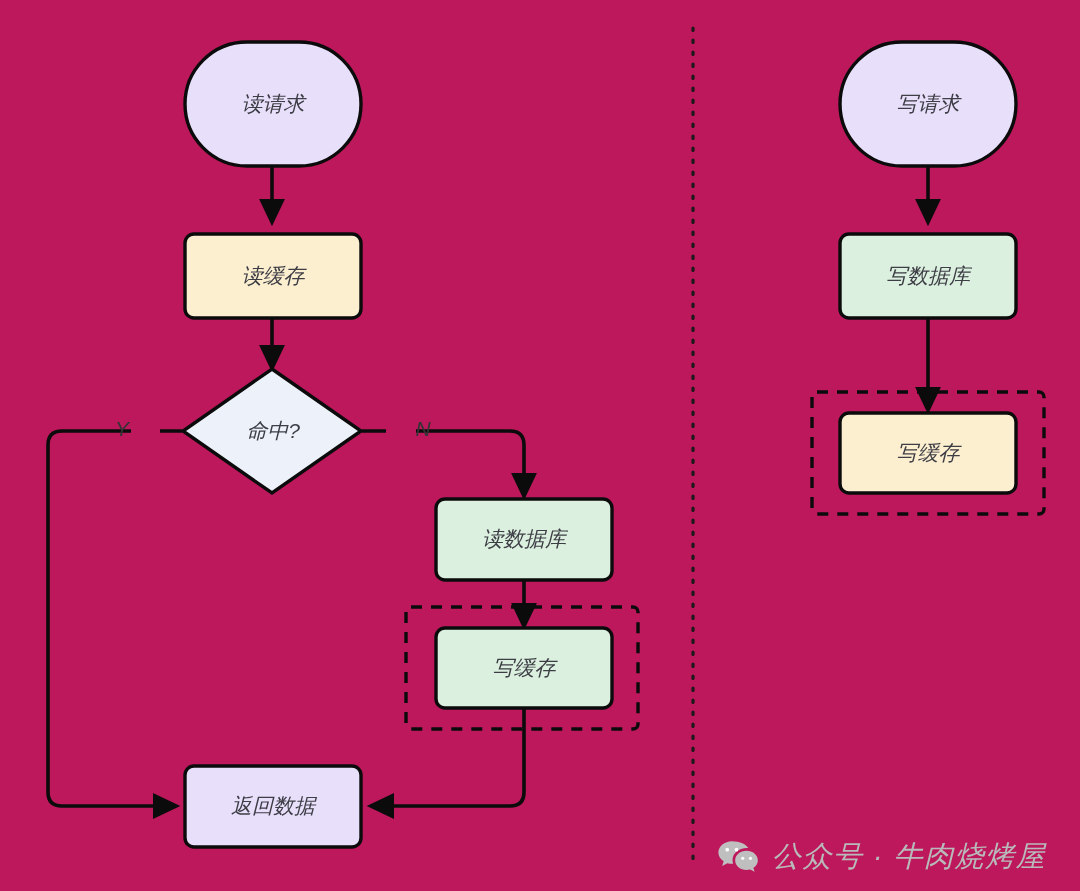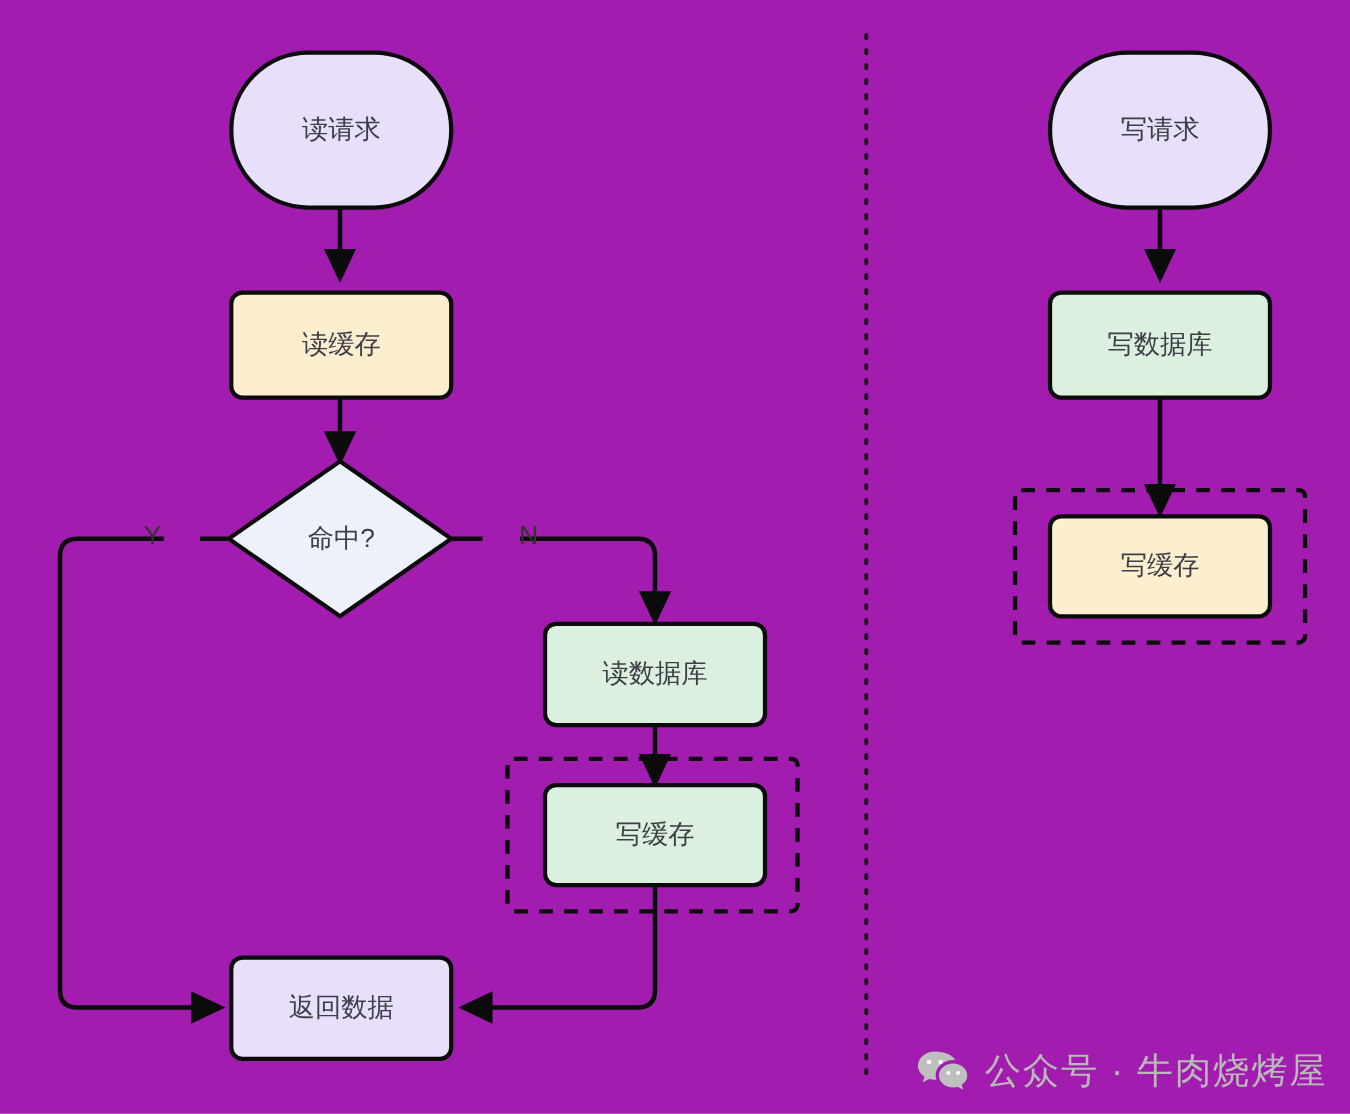--- a/index.html
+++ b/index.html
@@ -10,21 +10,22 @@
   body {
     width: 1080px;
     height: 891px;
     font-family: "Liberation Sans", "DejaVu Sans", sans-serif;
     overflow: hidden;
   }
   #diagram-root {
     position: relative;
     width: 1080px;
     height: 891px;
-    background: #a21caf;
+    background: #be185d;
+    font-style: italic;
   }
   svg.flow {
     position: absolute;
     top: 0;
     left: 0;
     width: 1080px;
     height: 891px;
     display: block;
   }
   text.node-label {
@@ -61,21 +62,21 @@
   }
   .divider-line {
     fill: none;
     stroke: #1a1a1a;
     stroke-width: 3.2;
     stroke-dasharray: 2.5 9.5;
     stroke-linecap: round;
   }
   .watermark {
     position: absolute;
-    right: 18px;
+    right: 34px;
     bottom: 14px;
     display: flex;
     align-items: center;
     gap: 13px;
     user-select: none;
   }
   .watermark-text {
     font-family: "Liberation Sans", "DejaVu Sans", sans-serif;
     font-size: 29px;
     color: #b9b9b9;

